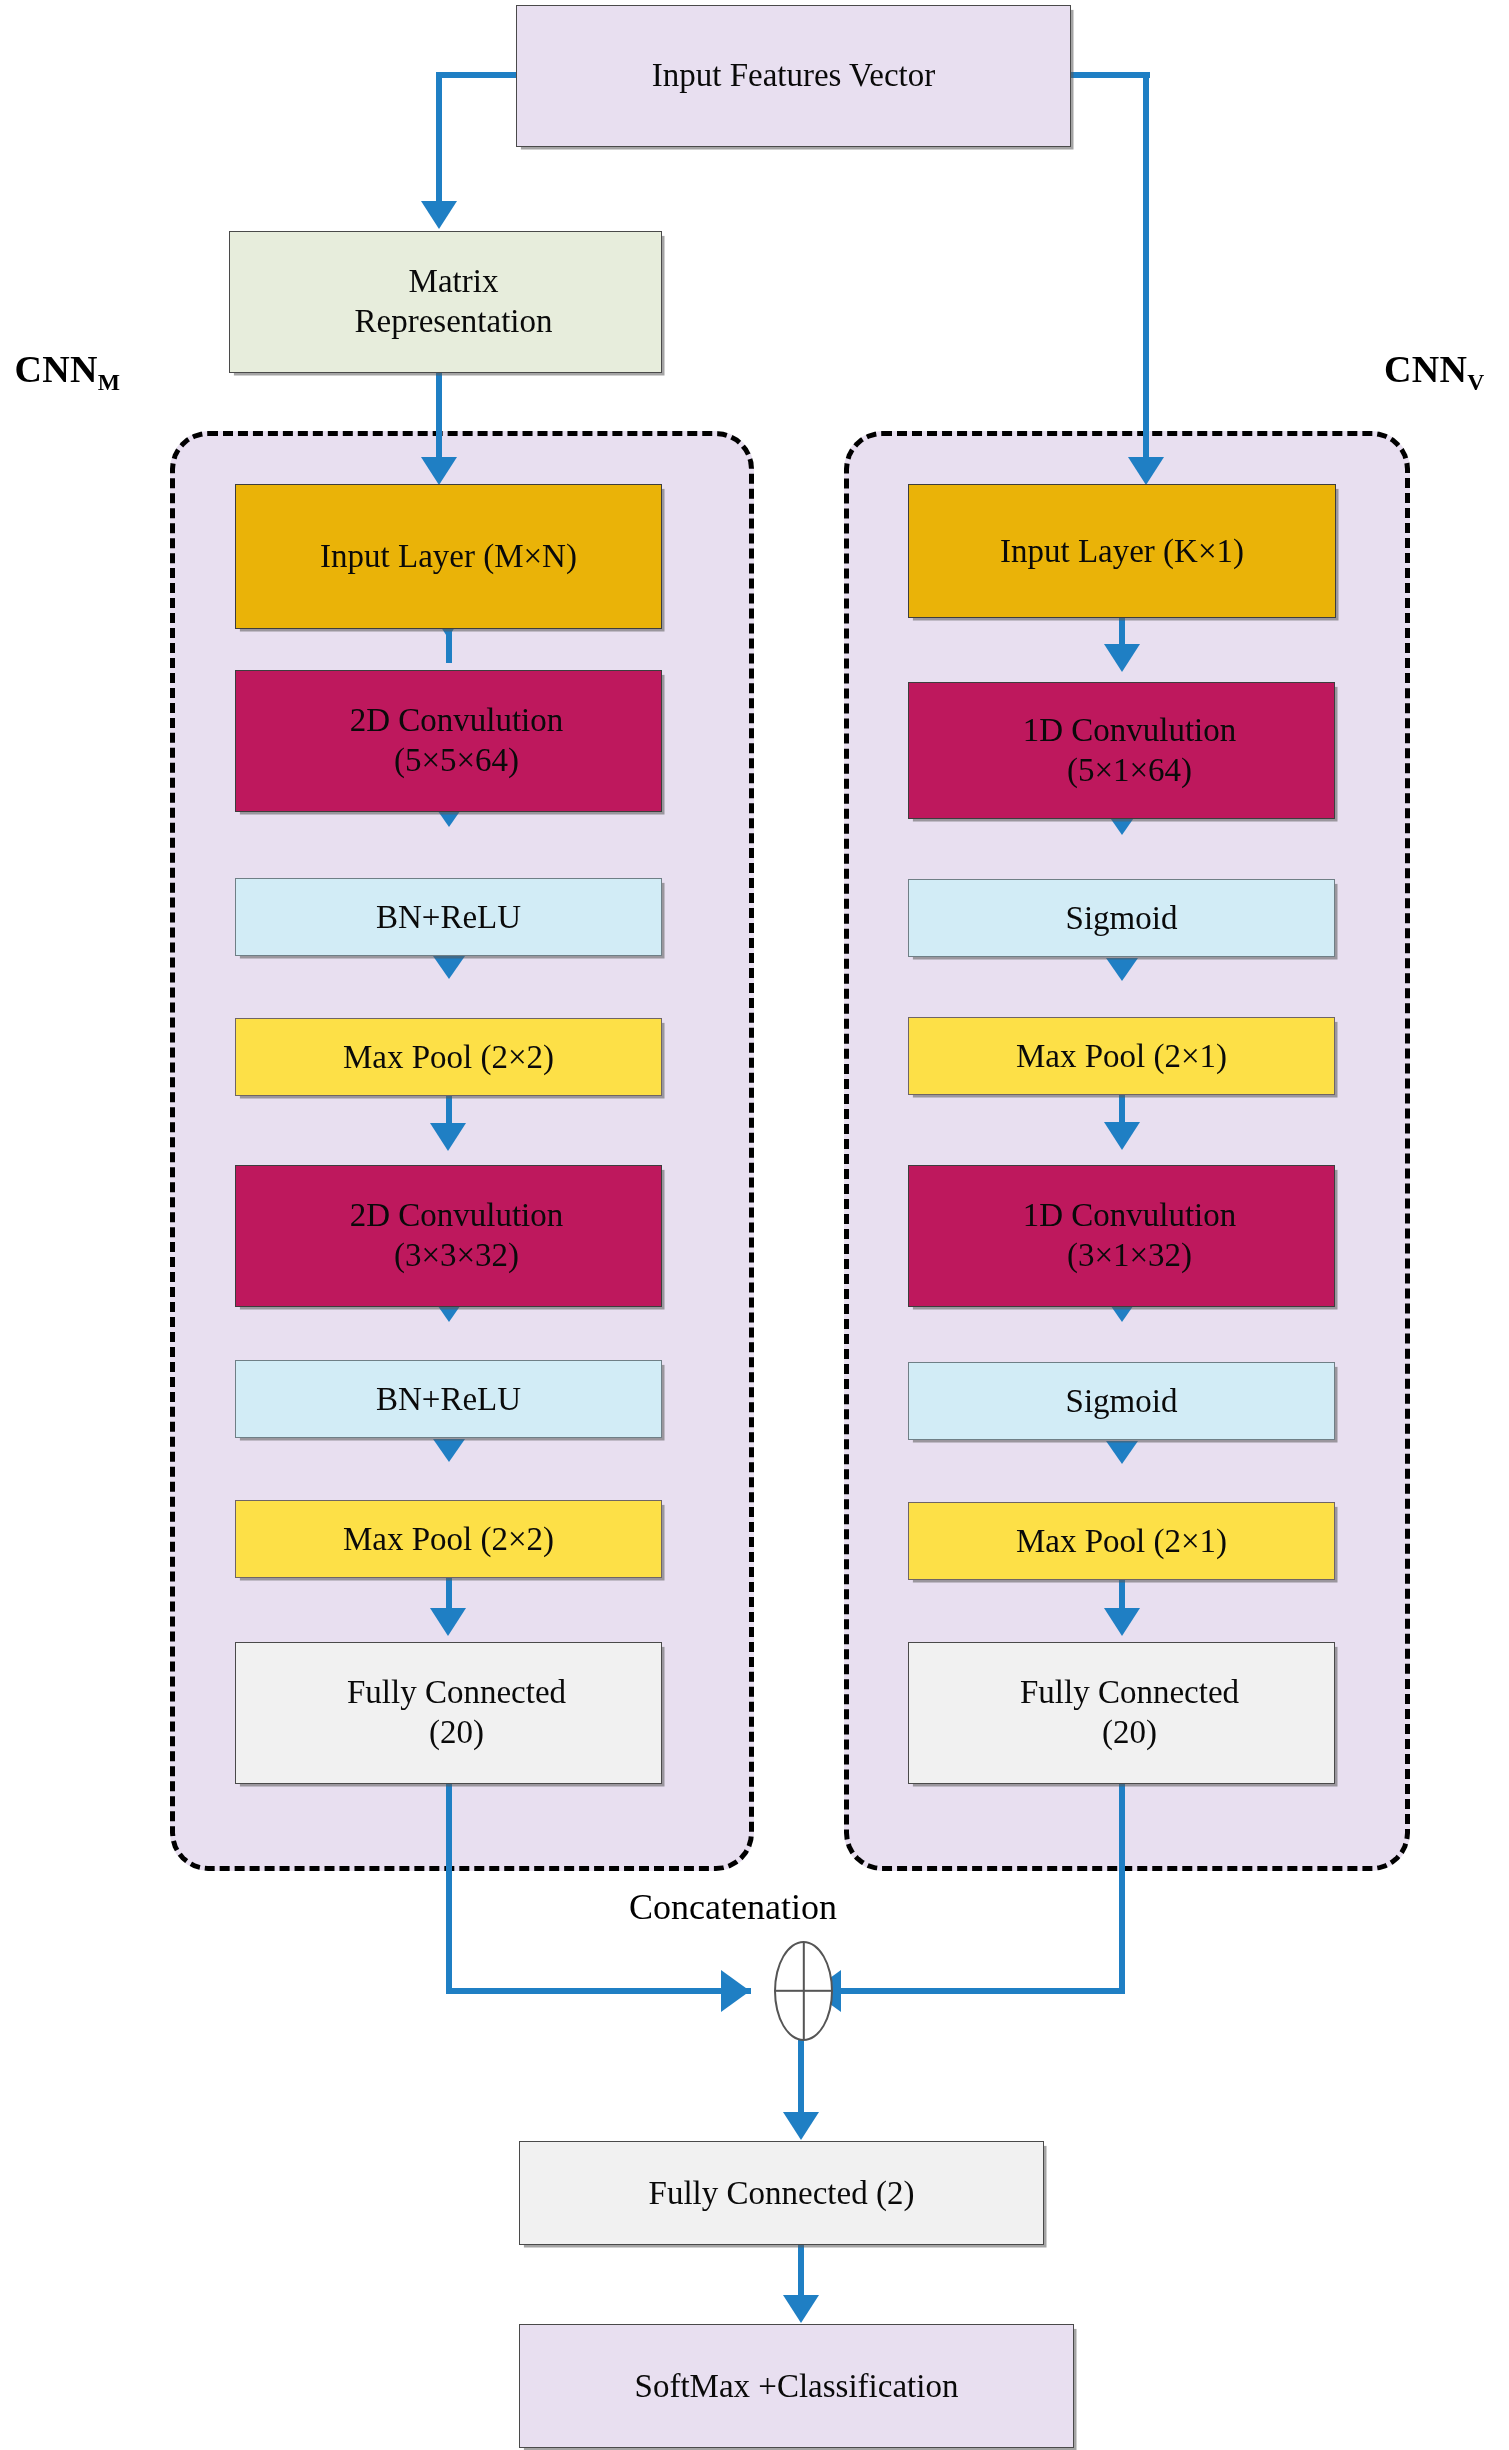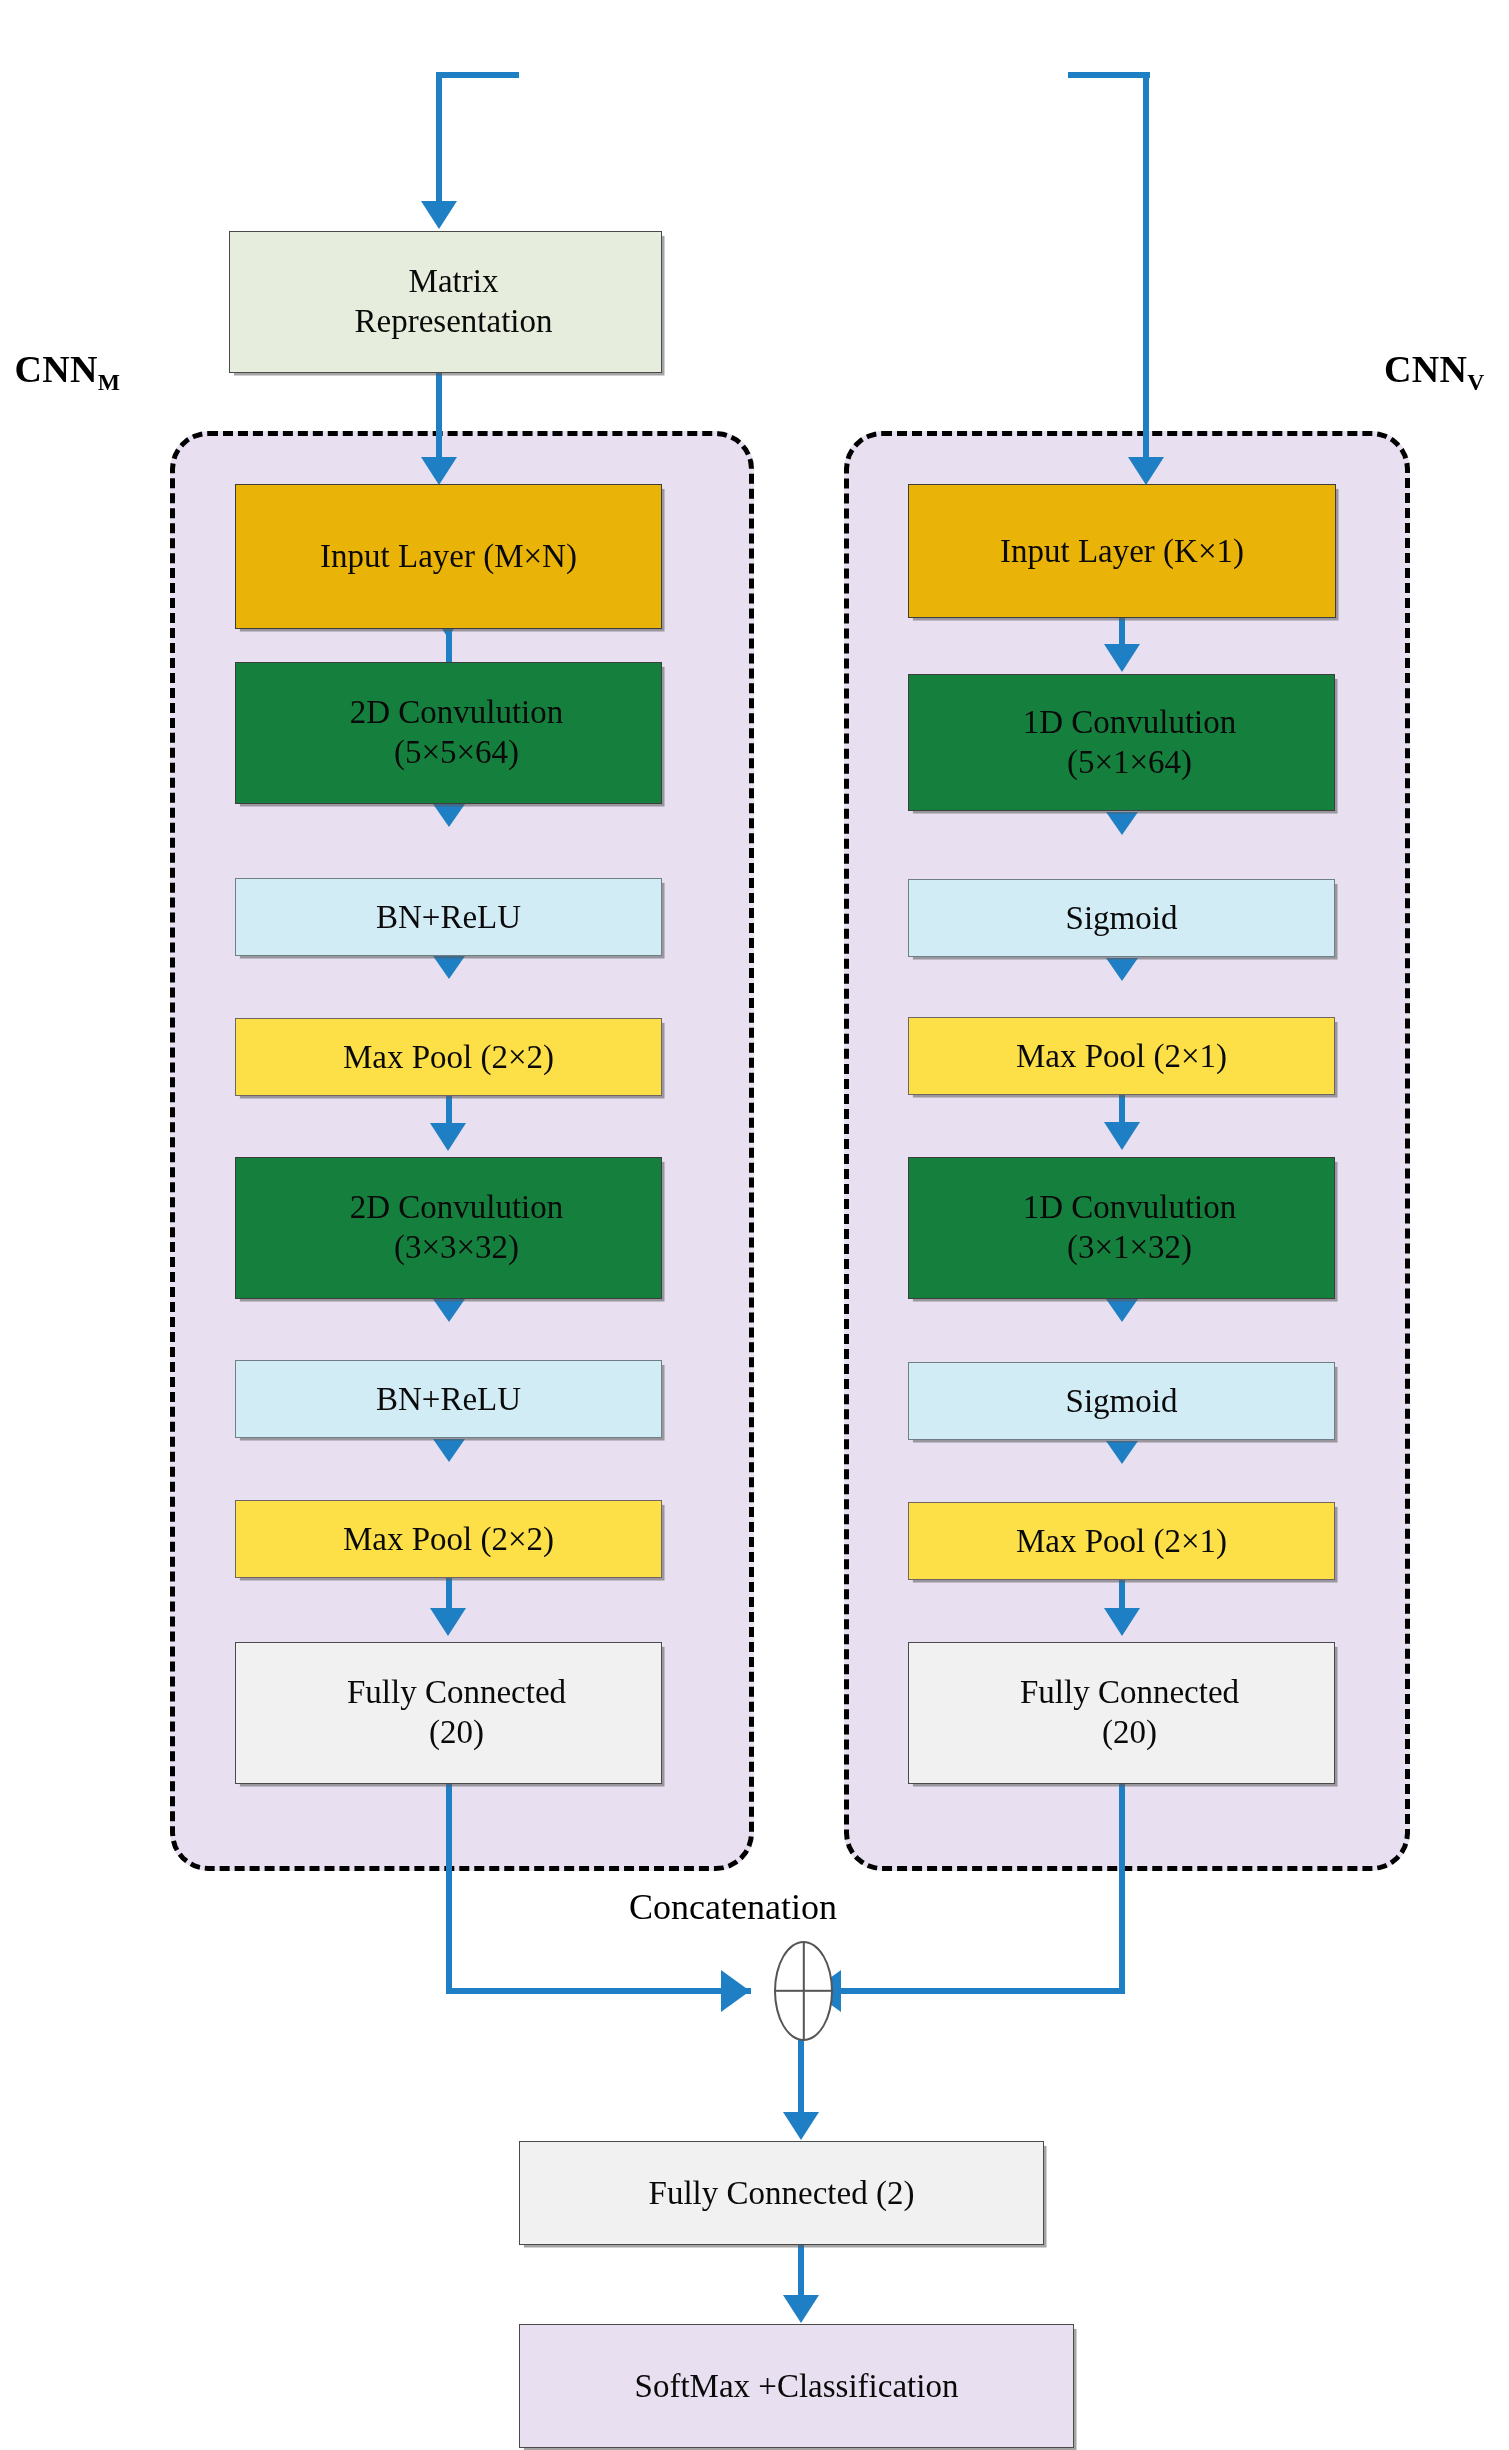--- a/index.html
+++ b/index.html
@@ -22,21 +22,21 @@
     color:#0a0a0a;
     box-shadow:3.7px 3.7px 0 -1.2px rgba(90,90,90,.55);
     white-space:pre-line;
     z-index:4;
   }
   .box.two-line{line-height:1.2;padding-left:16px;}
 
   .c-lav{background:#e8dff0;}
   .c-green-pale{background:#e7eddc;}
   .c-green{background:#eab308;border-color:#3d3d3d;}
-  .c-yellow{background:#15803d;border-color:#3d3d3d;}
+  .c-yellow{background:#be185d;border-color:#3d3d3d;margin-top:8px;}
   .c-blue{background:#d2ecf6;border-color:#6f7f86;}
   .c-pink{background:#fde047;border-color:#6f6565;}
   .c-gray{background:#f1f1f1;border-color:#4a4a4a;}
 
   
   .group{
     position:absolute;
     box-sizing:border-box;
     background:#e8dff0;
     border:5.5px dashed #000;
@@ -86,20 +86,21 @@
   .concat-sym .v{position:absolute;top:0;bottom:0;left:50%;width:2.4px;background:#555;transform:translateX(-50%);}
   .concat-label{
     position:absolute;font-size:36px;z-index:5;white-space:nowrap;
   }
 </style>
 </head>
 <body>
 
 <div class="stage">
 
+  <div class="box c-lav" style="left:516px;top:4.9px;width:555px;height:142px;">Input Features Vector</div>
 
   <div class="hline" style="left:436px;top:72px;width:83px;"></div>
   <div class="vline" style="left:436px;top:72px;height:140px;"></div>
   <div class="arrow-down" style="left:421px;top:201px;"></div>
 
   <div class="hline" style="left:1068px;top:72px;width:82px;"></div>
   <div class="vline" style="left:1143px;top:72px;height:391px;"></div>
   <div class="arrow-down" style="left:1128px;top:457px;"></div>
 
   <div class="box c-green-pale two-line" style="left:229px;top:231px;width:433px;height:142px;">Matrix

